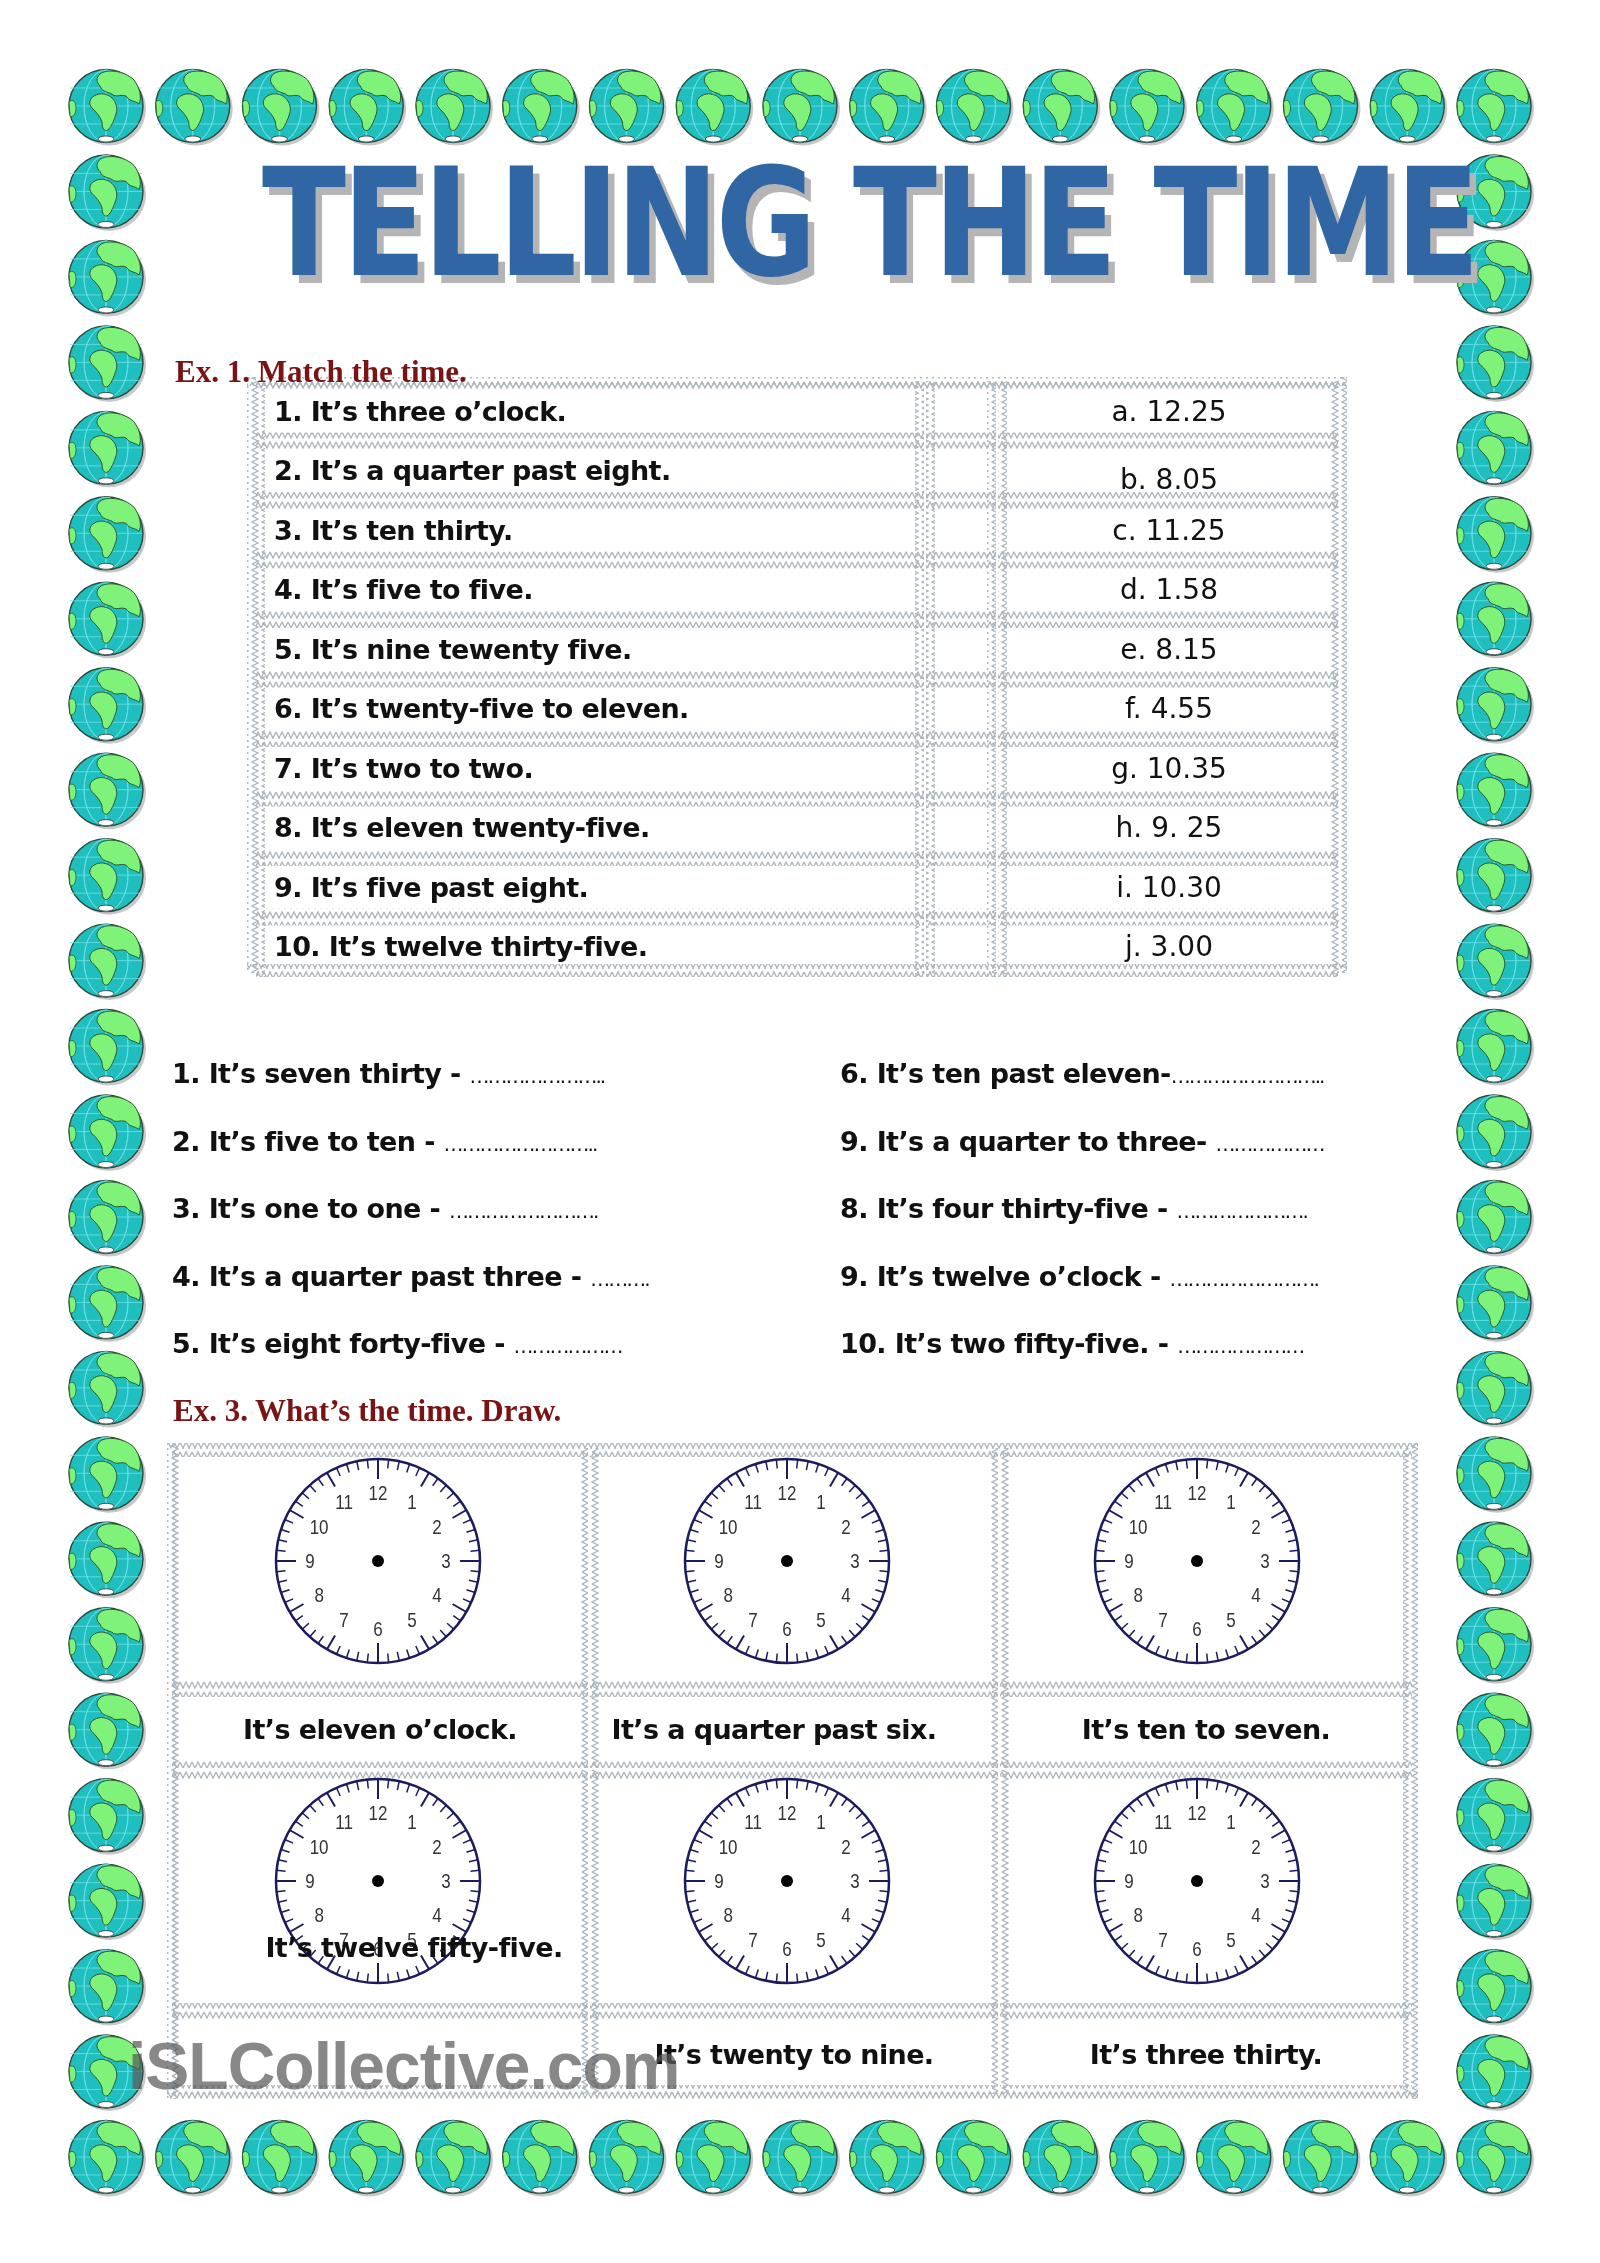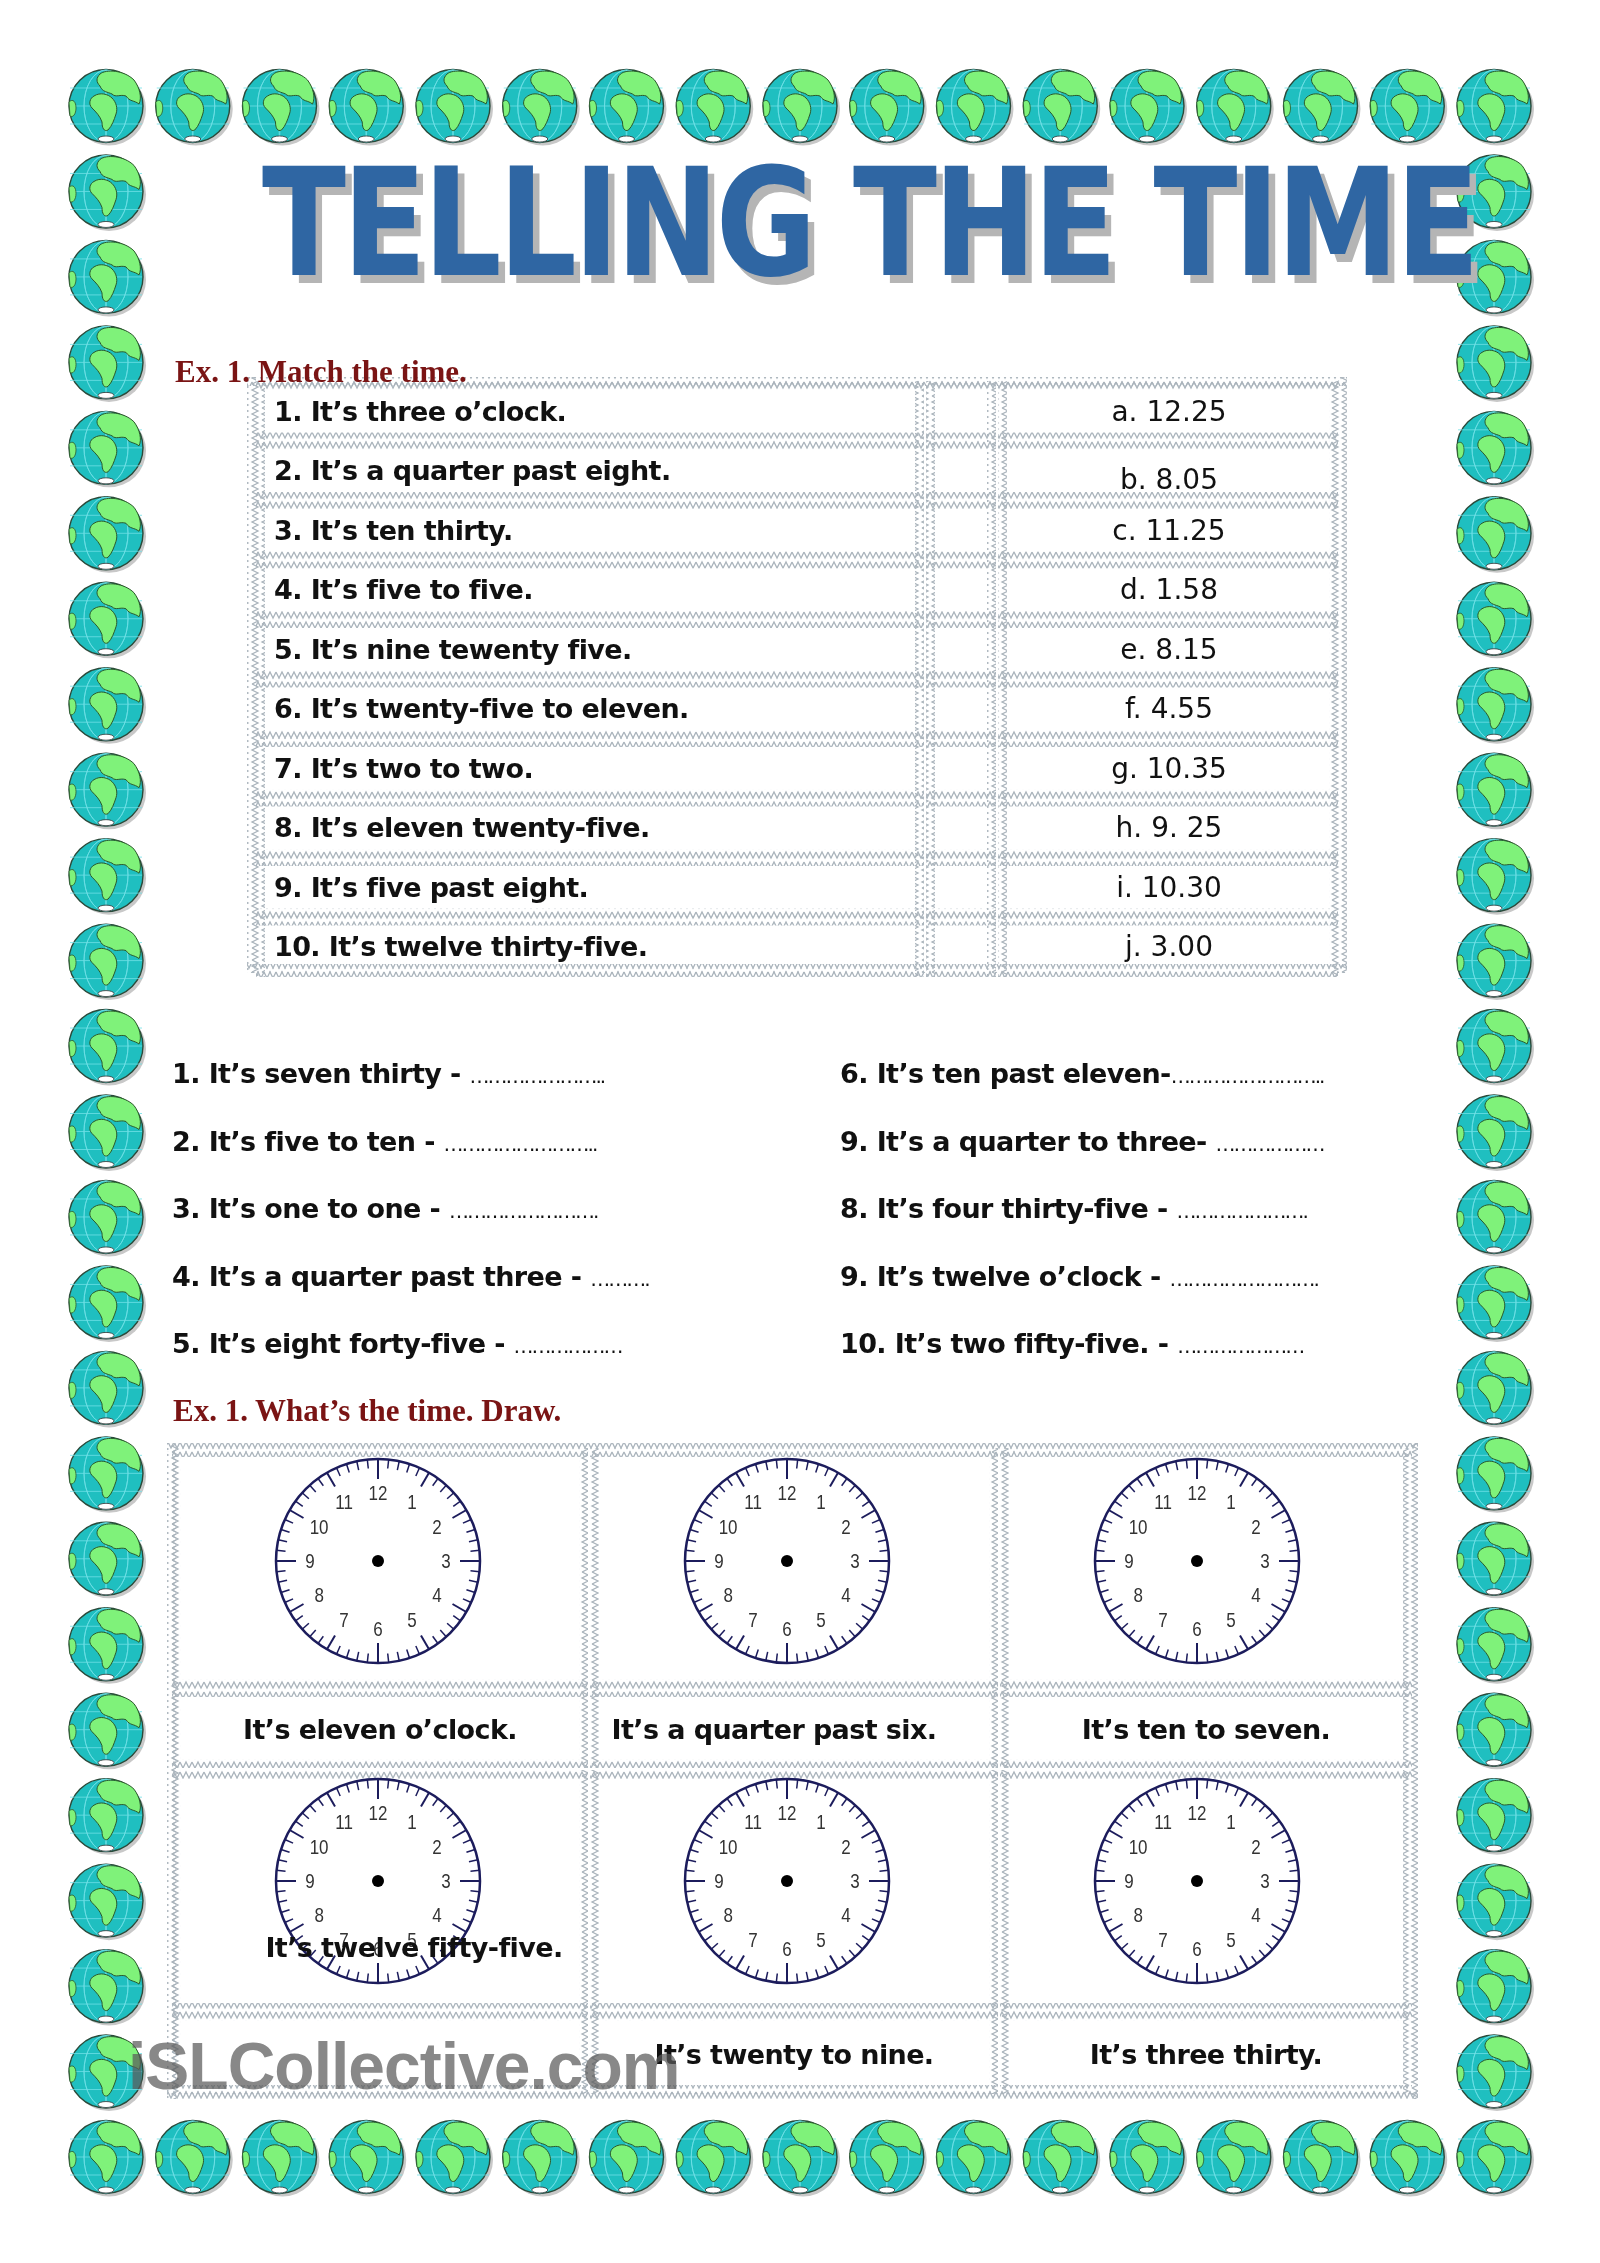--- a/index.html
+++ b/index.html
@@ -1911,21 +1911,21 @@
       <div class="abs item" style="left:172px; top:1193px;"><span>3. It’s one to one - </span><span class="blank">…………………….</span></div>
       <div class="abs item" style="left:172px; top:1261px;"><span>4. It’s a quarter past three - </span><span class="blank">……….</span></div>
       <div class="abs item" style="left:172px; top:1328px;"><span>5. It’s eight forty-five - </span><span class="blank">………………</span></div>
       <div class="abs item" style="left:840px; top:1058px;"><span>6. It’s ten past eleven-</span><span class="blank">……………………..</span></div>
       <div class="abs item" style="left:840px; top:1126px;"><span>9. It’s a quarter to three- </span><span class="blank">………………</span></div>
       <div class="abs item" style="left:840px; top:1193px;"><span>8. It’s four thirty-five - </span><span class="blank">………………….</span></div>
       <div class="abs item" style="left:840px; top:1261px;"><span>9. It’s twelve o’clock - </span><span class="blank">…………………….</span></div>
       <div class="abs item" style="left:840px; top:1328px;"><span>10. It’s two fifty-five. - </span><span class="blank">…………………</span></div>
     </div>
 
-  <div class="abs ex-heading" style="left:173px; top:1393px;">Ex. 1. What’s the time. Draw.</div>
+  <div class="abs ex-heading" style="left:173px; top:1393px;">Ex. 3. What’s the time. Draw.</div>
   <div id="ex3-grid">
       <div>
         <div class="abs" style="left:176px; top:1452px; width:408px; height:232px;"></div>
         <div class="abs clock-caption cell-center" style="left:176px; top:1694px; width:408px; height:70px; justify-content:center;">It’s eleven o’clock.</div>
       </div>
       <div>
         <div class="abs" style="left:594px; top:1452px; width:400px; height:232px;"></div>
         <div class="abs clock-caption cell-center" style="left:574px; top:1694px; width:400px; height:70px; justify-content:center;">It’s a quarter past six.</div>
       </div>
       <div>

